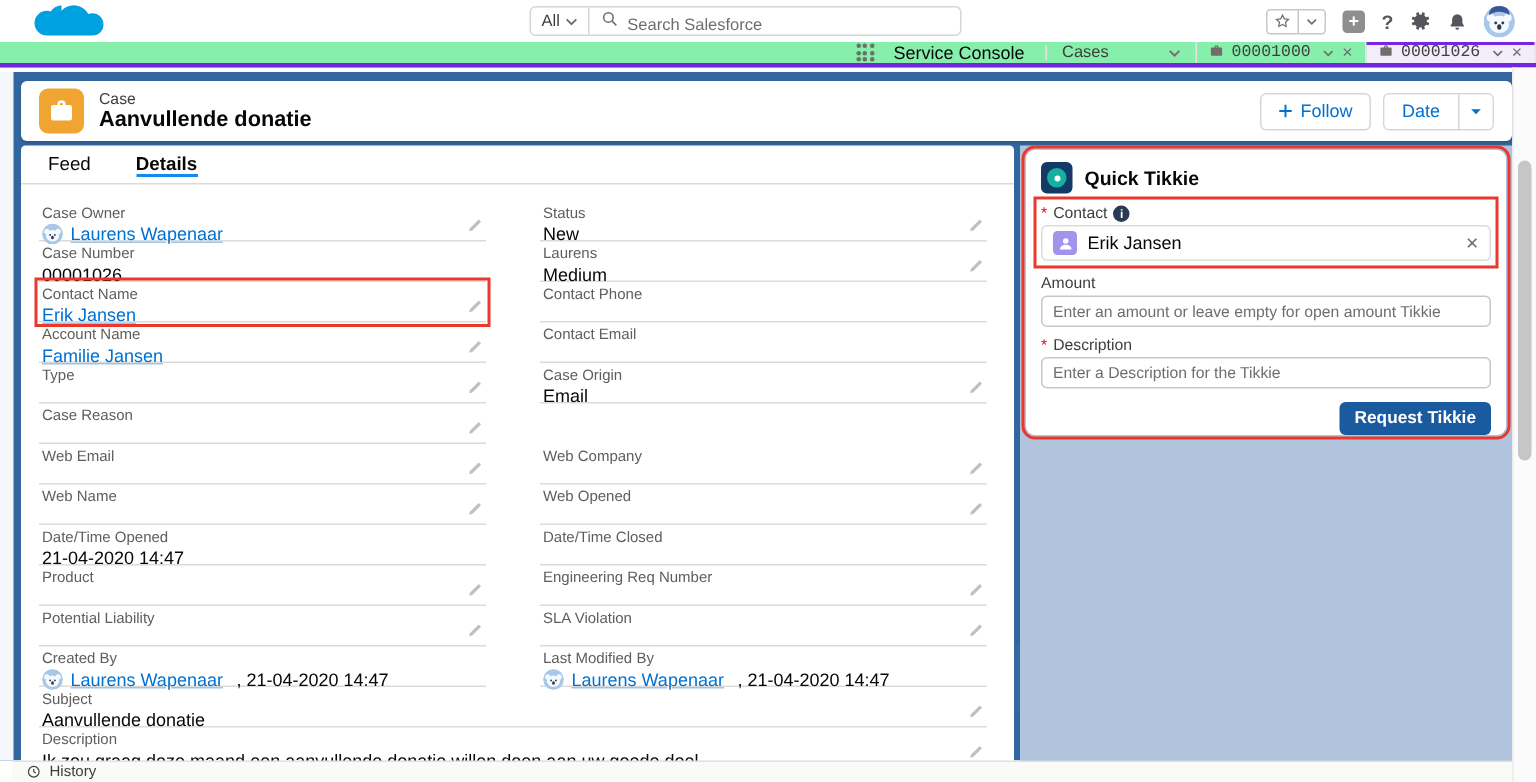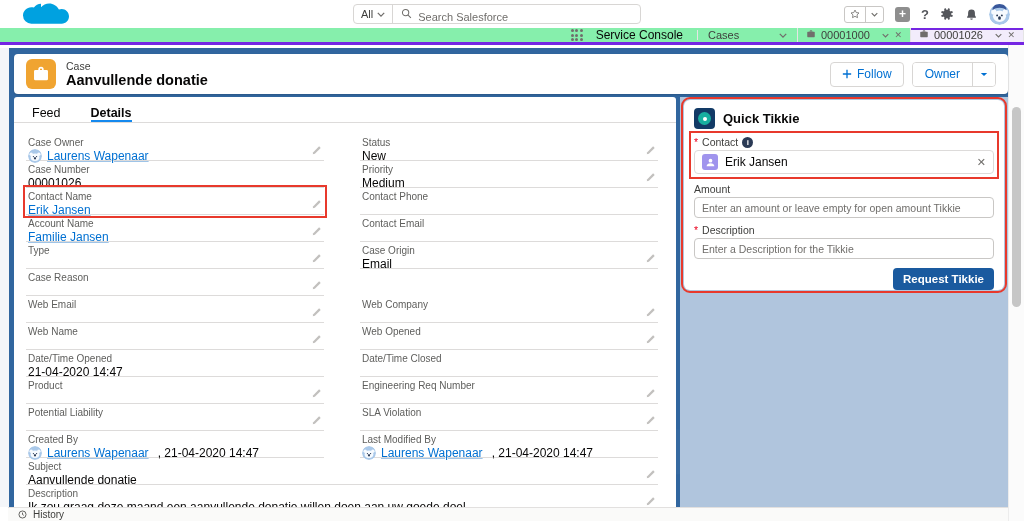--- a/index.html
+++ b/index.html
@@ -32,21 +32,21 @@
     display:flex; align-items:stretch; font-size:11px; color:#3e3e3c;justify-content:flex-end; }
   .waffle { width:30px; display:flex; align-items:center; justify-content:center; cursor:pointer; }
   .waffle .grid { display:grid; grid-template-columns:repeat(3,3px); grid-template-rows:repeat(3,3px); gap:1.5px; }
   .waffle .grid i { background:#706e6b; border-radius:50%; }
   .app-name { display:flex; align-items:center; padding:0 14px 0 4px; font-size:12px; color:#080707; cursor:pointer; }
   .nav-sep { width:1px; background:#e5e5e5; margin:2px 0; }
   .obj-switch { width:100px; display:flex; align-items:center; justify-content:space-between;
     padding:0 10px; border-right:1px solid #e5e5e5; cursor:pointer; }
   .wtab { width:113px; display:flex; align-items:center; gap:5px; padding:0 8px;
     border-right:1px solid #e5e5e5; cursor:pointer; position:relative; }
-  .wtab .lbl { flex:1; }
+  .wtab .lbl { flex:1;font-family:Liberation Mono, monospace; }
   .wtab.active { background:#f2ecfb; }
   .wtab.active::before { content:""; position:absolute; left:0; top:0; right:0; height:2px;
     background:var(--brand-purple,#7526e3); }
   .tab-x { color:#706e6b; font-size:9px; }
   .chev { display:inline-flex; }
 
   
   .content { position:absolute; top:48px; left:0; right:0; bottom:14px;
     background:var(--content-bg,#31669f); padding:6px 16px 0 14px; overflow:hidden; }
   .content::before { content:""; position:absolute; inset:0; pointer-events:none; opacity:.5;
@@ -69,21 +69,21 @@
     color:var(--link-blue,#0070d2); font-size:12px; display:flex; align-items:center;
     padding:0 11px; cursor:pointer; font-family:"Liberation Sans", sans-serif; }
   .btn-split { display:flex; height:25px; border:1px solid #d8d6d4; border-radius:4px; overflow:hidden; }
   .btn-split .seg { display:flex; align-items:center; padding:0 12px; color:var(--link-blue,#0070d2);
     font-size:12px; background:#fff; cursor:pointer; }
   .btn-split .seg.dd { padding:0 7px; border-left:1px solid #d8d6d4; }
 
   
   .body-row { position:relative; z-index:1; display:flex; gap:4px; margin-top:3px; height:412px; }
   .record-panel { flex:1; background:#fff; border-radius:3px 3px 0 0; overflow:hidden; }
-  .rp-tabs { display:flex; gap:30px; padding:0 0 0 18px; height:26px; align-items:flex-end;
+  .rp-tabs { display:flex; gap:30px; padding:0 0 0 18px; height:26px; align-items:center;
     border-bottom:1px solid #dddbda; font-size:12.5px; }
   .rp-tab { display:flex; align-items:center; cursor:pointer; color:#080707; border-bottom:2px solid transparent; }
   .rp-tab.active { font-weight:bold; border-bottom:2px solid #1589ee; }
 
   .fields-grid { display:grid; grid-template-columns:1fr 1fr; column-gap:36px; padding:11px 18px 0 12px; }
   .fields-full { padding:0 18px 0 12px; }
   .field { position:relative; height:27px; border-bottom:1px solid #dddbda; padding:3px 0 0 2px; }
   .field.blank { visibility:hidden; }
   .field.annotated { outline:2px solid var(--annotation-red,#e8392c); outline-offset:1px; }
   .f-label { font-size:10px; color:#5e5e5c; line-height:11px; }
@@ -269,21 +269,21 @@
         <div class="rh-title">Aanvullende donatie</div>
       </div>
       <div class="rh-actions">
         <button class="btn">
           <svg width="10" height="10" viewBox="0 0 12 12" style="margin-right:5px;">
               <path d="M6 1v10M1 6h10" stroke="#0070d2" stroke-width="1.6"></path>
             </svg>
           <span>Follow</span>
         </button>
         <div class="btn-split">
-          <span class="seg">Owner</span>
+          <span class="seg">Date</span>
           <span class="seg dd">
               <svg width="8" height="5" viewBox="0 0 10 6">
                 <path d="M1 1l4 4 4-4" fill="#0070d2"></path>
               </svg>
             </span>
         </div>
       </div>
     </div>
 
     <div class="body-row">
@@ -479,21 +479,21 @@
 
       <span class="pencil">
                     <svg width="11" height="11" viewBox="0 0 16 16">
                       <path d="M11.8 1.9l2.3 2.3L5.6 12.7l-3 .7.7-3z" fill="#c2c0be"></path>
                     </svg>
                   </span>
     </div>
   </div>
 
   <div class="field">
-    <div class="f-label">Priority</div>
+    <div class="f-label">Laurens</div>
     <div class="f-line">
 
       <span class="f-value">Medium</span>
 
       <span class="pencil">
                     <svg width="11" height="11" viewBox="0 0 16 16">
                       <path d="M11.8 1.9l2.3 2.3L5.6 12.7l-3 .7.7-3z" fill="#c2c0be"></path>
                     </svg>
                   </span>
     </div>

